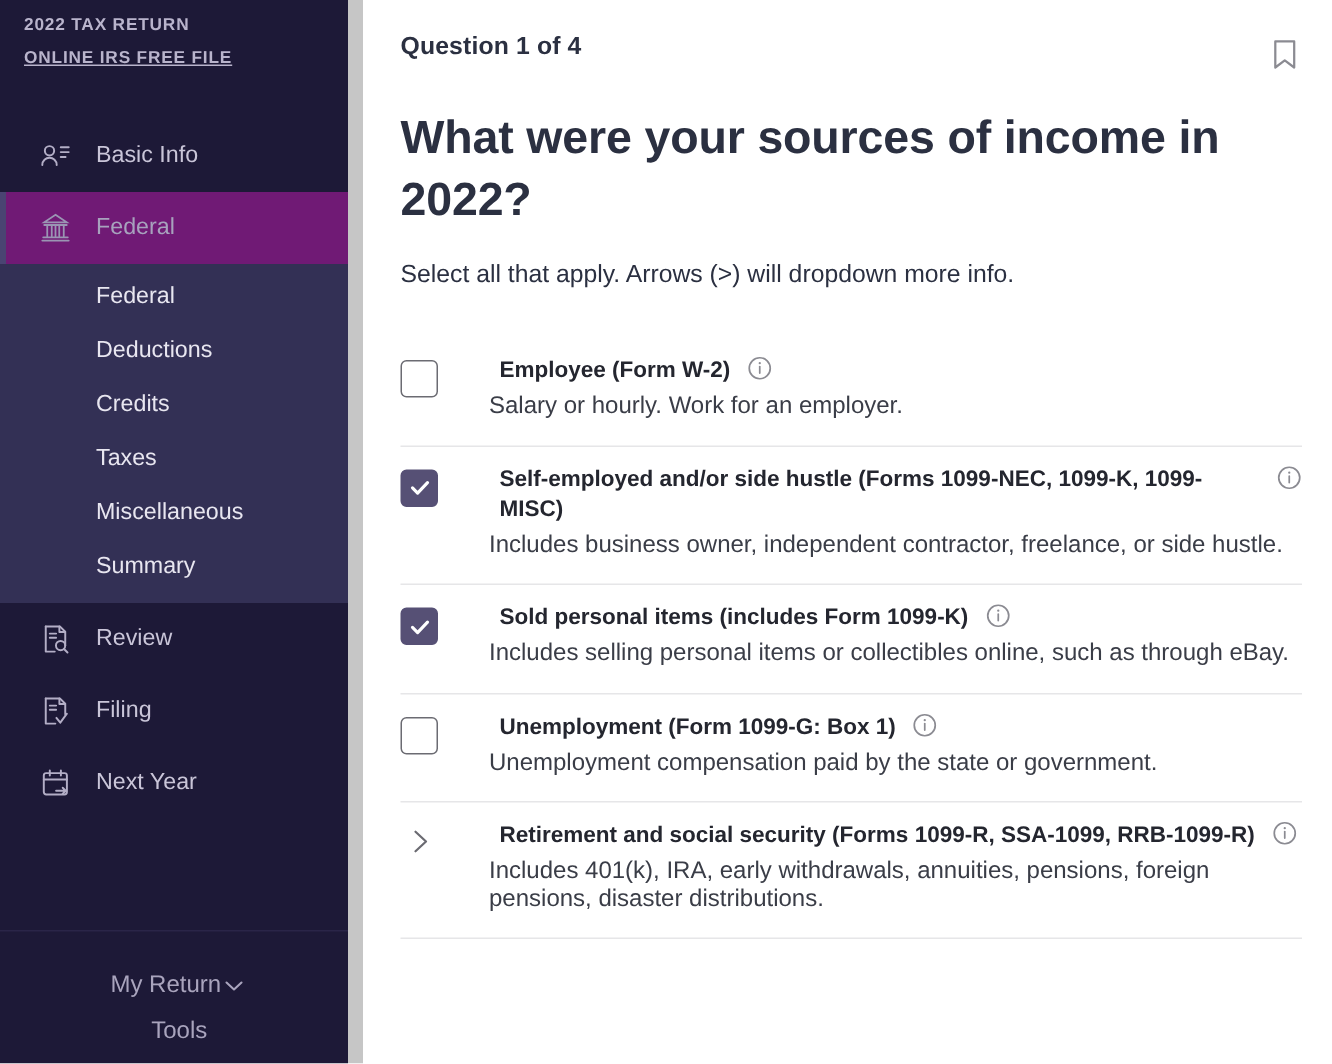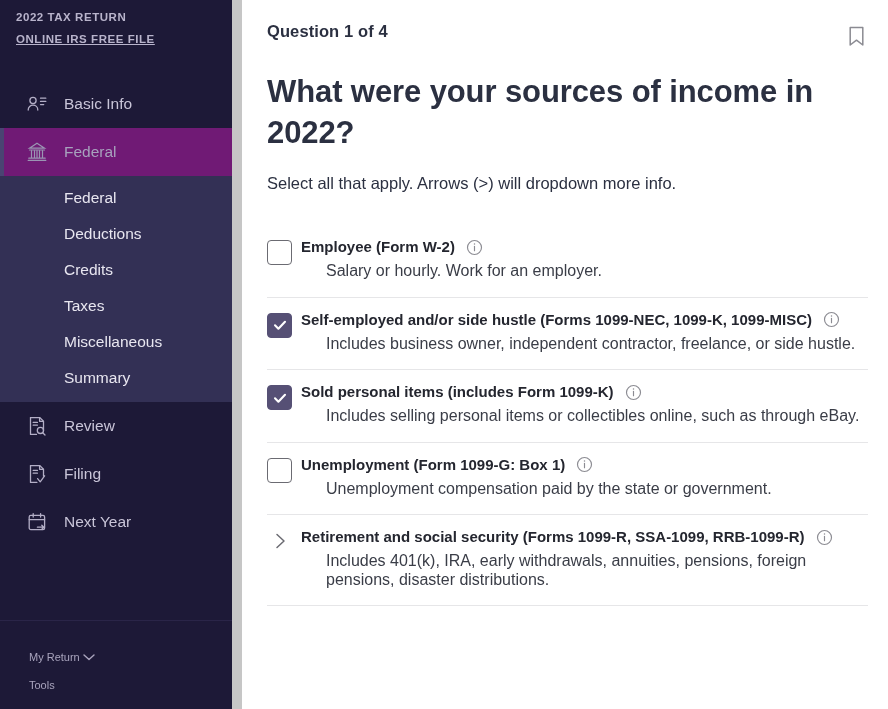--- a/index.html
+++ b/index.html
@@ -82,25 +82,25 @@
   .sidebar-footer {
     position: absolute;
     left: 0; right: 0;
     bottom: 0;
     border-top: 1px solid #2a2548;
     padding-top: 14px;
   }
   .footer-row {
     display: flex;
     align-items: center;
-    justify-content: flex-start;
+    justify-content: center;
     height: 44px;
     padding: 0 22px 0 16px;
     color: #a9a4bd;
-    font-size: 11px;
+    font-size: 16px;
     margin-left: 13px;
   }
   .chev-down {
     width: 18px; height: 18px;
   }
   .footer-row.clipped {
     color: #a9a4bd;
     height: 30px;
     align-items: flex-start;
   }
@@ -193,21 +193,22 @@
   .cb .tick { display: none; }
   .cb.checked .tick { display: block; }
   .chev-right {
     width: 22px; height: 22px;
     margin-left: 2px;
   }
 
   .opt-body { flex: 1 1 auto; padding-top: 0px; }
   .opt-title-row {
     display: flex;
-    align-items: center;
+    align-items: flex-start;
+    margin-left: 32px;
   }
   .opt-title {
     font-size: 15px;
     font-weight: bold;
     color: #24262f;
     line-height: 20px;
   }
   .info-ico {
     width: 17px; height: 17px;
     margin-left: 11px;

